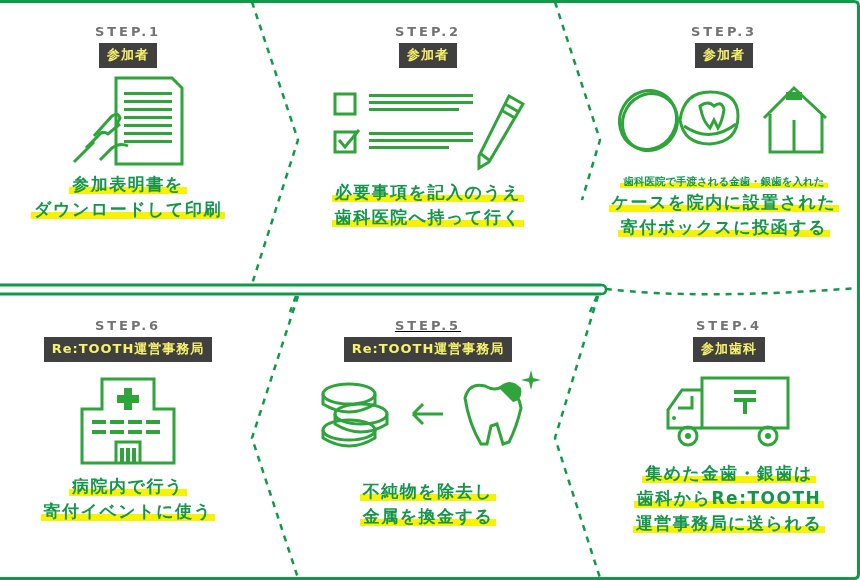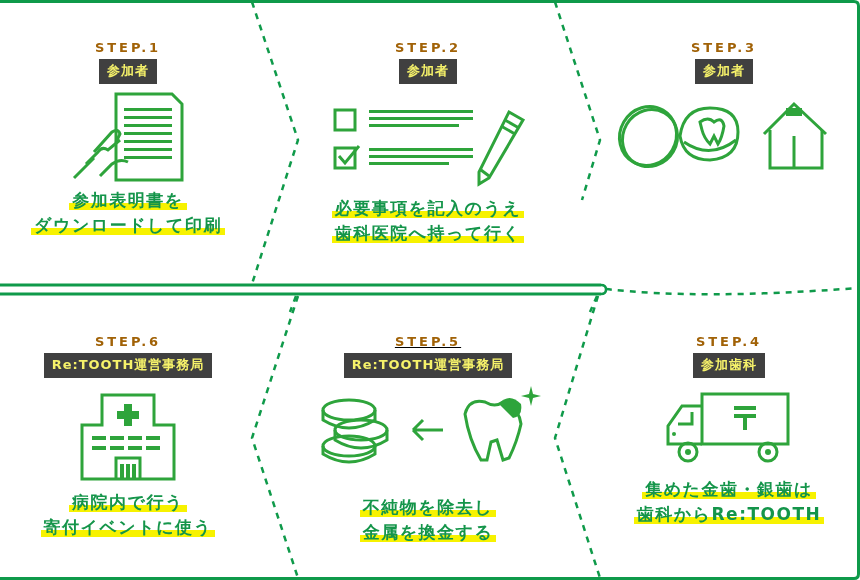--- a/index.html
+++ b/index.html
@@ -1,19 +1,19 @@
 <!DOCTYPE html>
 <html><head>
 <meta charset="utf-8">
 <style>
   html, body { margin:0; padding:0; background:#fff; }
   body { width:860px; height:580px; position:relative; overflow:hidden; font-family:"DejaVu Sans", sans-serif; }
   #frame { position:absolute; left:0; top:0; width:860px; height:580px; }
   .cell { position:absolute; width:240px; text-align:center; }
-  .step { color:#a16207; font-weight:bold; font-size:13px; letter-spacing:3px; font-family:"DejaVu Sans", sans-serif;margin-top:16px; }
+  .step { color:#737373; font-weight:bold; font-size:13px; letter-spacing:3px; font-family:"DejaVu Sans", sans-serif; }
   .badge { display:inline-block; background:#404040; color:#f6f26a; font-weight:bold; font-size:13px; padding:3px 8px 4px; margin-top:4px; letter-spacing:1px; white-space:nowrap; }
   .icon { display:block; margin:8px auto 0; }
   .desc { margin-top:6px; }
   .line { display:inline-block; color:#14954a; font-weight:bold; font-size:17px; letter-spacing:1.5px; line-height:25px;
           background:linear-gradient(to bottom, transparent 60%, #f7f200 60%, #f7f200 88%, transparent 88%); padding:0 3px; white-space:nowrap; }
   .line.small { font-size:10.5px; letter-spacing:0; line-height:18px; }
   .row { display:block; }
 </style>
 </head>
 <body>
@@ -105,20 +105,25 @@
       <ellipse cx="36" cy="42" rx="27" ry="29" transform="rotate(30 36 42)"></ellipse>
       <path d="M66 40 Q70 12 96 12 Q124 12 124 36 Q124 62 96 64 Q70 64 66 40 Z"></path>
       <path d="M70 46 Q96 64 122 44"></path>
       <path d="M86 26 Q94 20 100 26 Q108 20 110 30 Q108 42 104 48 L100 40 L96 48 Q90 42 88 34 Z"></path>
       <path d="M150 38 L180 8 L212 38"></path>
       <path d="M156 34 V72 H208 V34"></path>
       <path d="M180 72 V40"></path>
     </g>
     <rect x="172" y="12" width="16" height="8" fill="#2ea43b"></rect>
   </svg>
+  <div class="desc" style="margin-top:10px">
+    <span class="row"><span class="line small">歯科医院で手渡される金歯・銀歯を入れた</span></span>
+    <span class="row"><span class="line">ケースを院内に設置された</span></span>
+    <span class="row"><span class="line">寄付ボックスに投函する</span></span>
+  </div>
 </div>
 
 <div class="cell" style="left:8px; top:318px;">
   <div class="step">STEP.6</div>
   <div class="badge">Re:TOOTH運営事務局</div>
   <svg class="icon" width="100" height="90" viewBox="0 0 100 90" style="margin-top:14px">
     <g fill="none" stroke="#2ea43b" stroke-width="3">
       <path d="M24 3 H76 V33 H96 V87 H4 V33 H24 Z"></path>
       <path d="M38 87 V66 H62 V87"></path>
     </g>
@@ -183,14 +188,15 @@
         <rect x="70" y="22" width="22" height="4"></rect>
         <rect x="79" y="22" width="4" height="16"></rect>
       <circle cx="24" cy="60" r="3"></circle>
         <circle cx="104" cy="60" r="3"></circle>
       <circle cx="10" cy="42" r="2"></circle>
     </g>
   </svg>
   <div class="desc" style="margin-top:10px">
     <span class="row"><span class="line">集めた金歯・銀歯は</span></span>
     <span class="row"><span class="line">歯科からRe:TOOTH</span></span>
+    <span class="row"><span class="line">運営事務局に送られる</span></span>
   </div>
 </div>
 
 </body></html>

